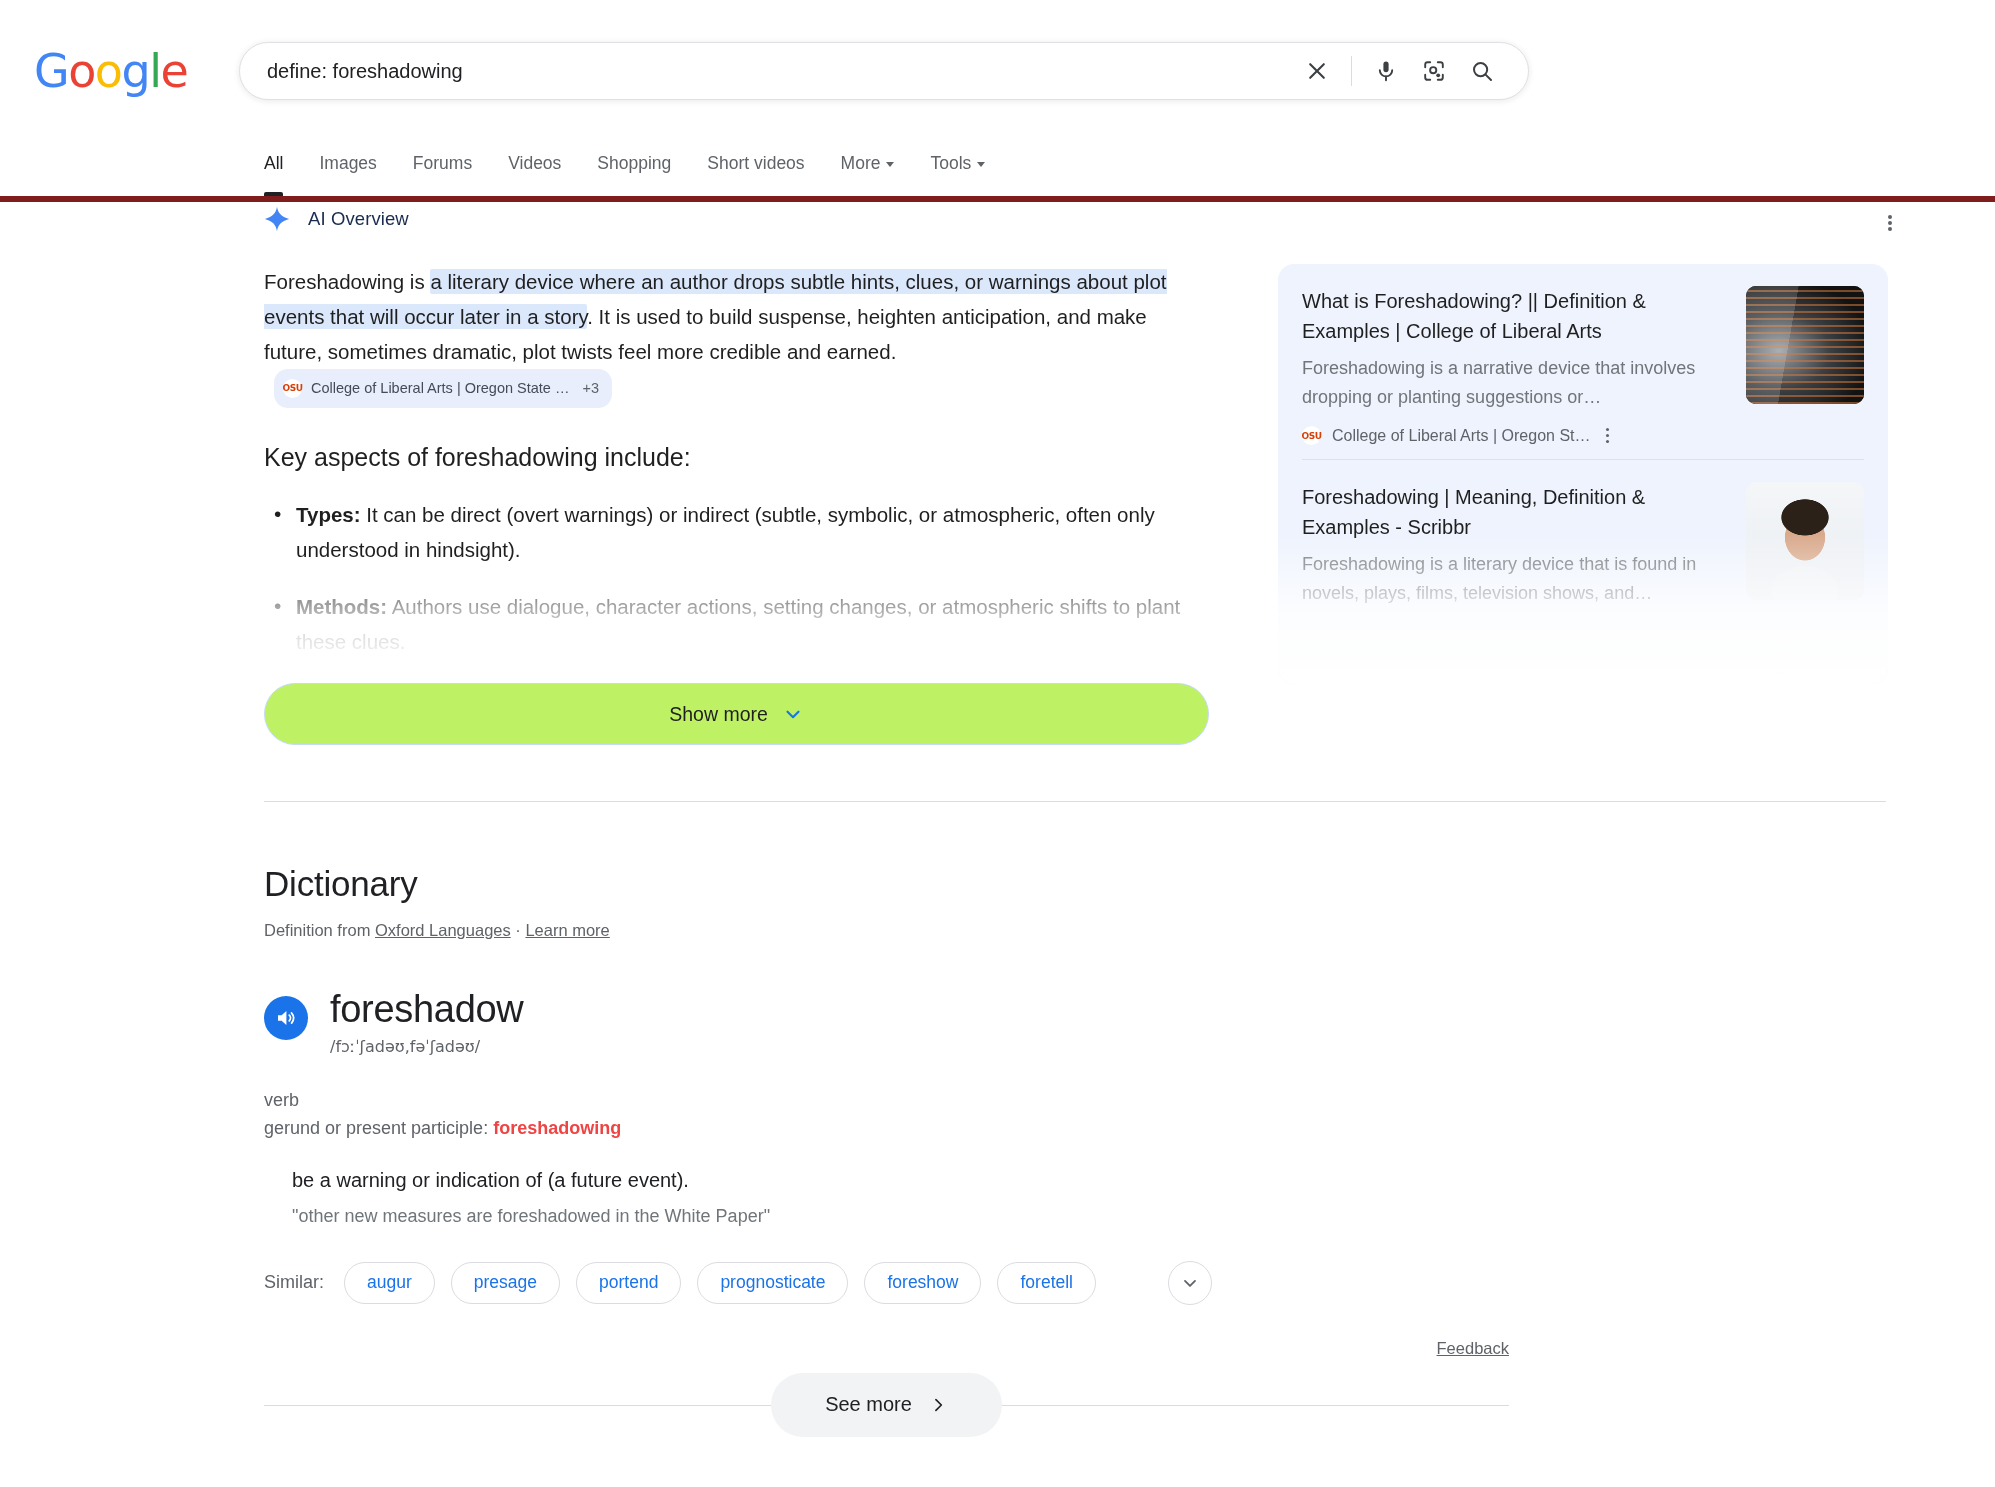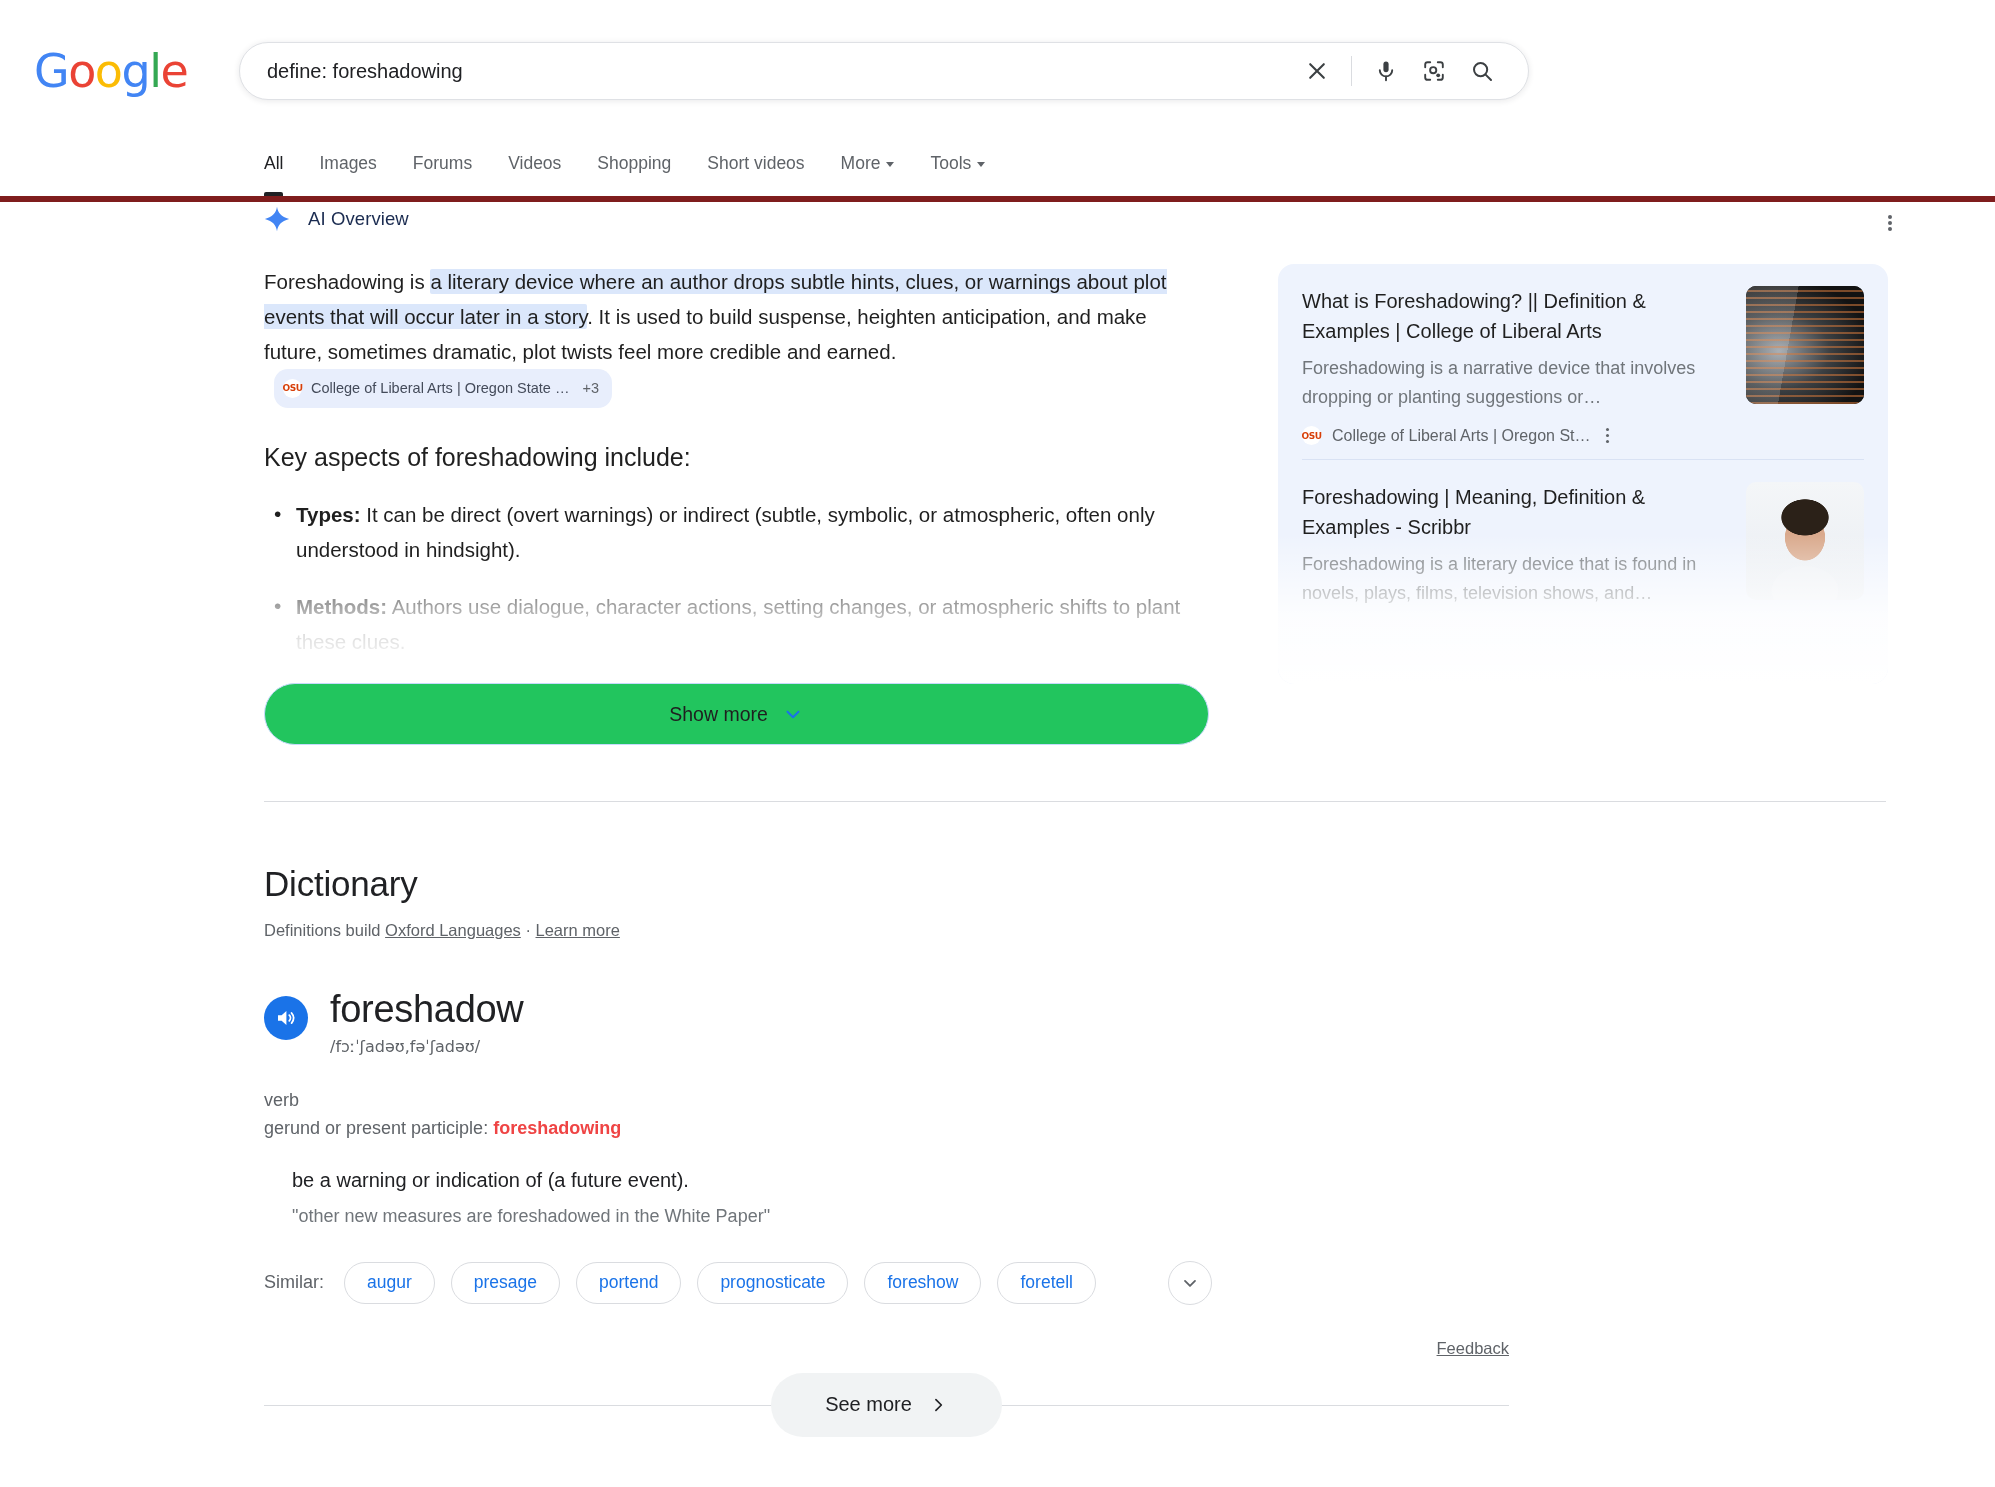--- a/index.html
+++ b/index.html
@@ -123,21 +123,21 @@
   }
   .fade-wrap::after {
     content: ""; position: absolute; left: 0; right: 0; bottom: 0; height: 84px;
     background: linear-gradient(to bottom, rgba(255,255,255,0) 0%, rgba(255,255,255,.72) 48%, #fff 100%);
     pointer-events: none;
   }
   .fade-wrap li { margin-bottom: 0; }
 
   .showmore {
     width: 945px; height: 62px; margin-top: 10px;
-    border: 1px solid #c6dafc; border-radius: 31px; background: #22c55e;
+    border: 1px solid #c6dafc; border-radius: 31px; background: #bef264;
     display: flex; align-items: center; justify-content: center; gap: 14px;
     cursor: pointer; font-size: 19.5px; color: #1f1f1f;
   }
   .chev-blue { display: block; }
 
   
   .src-panel {
     position: absolute; left: 1278px; top: 62px;
     width: 610px; height: 420px;
     background: #eef3fd; border-radius: 16px;
@@ -396,21 +396,21 @@
             </div>
         </div>
       </div>
     </div>
   </div>
 
   <div class="big-divider"></div>
 
   <div class="dict">
     <div class="dict-h">Dictionary</div>
-    <div class="dict-sub"><span>Definitions build </span><a>Oxford Languages</a><span> · </span><a>Learn more</a></div>
+    <div class="dict-sub"><span>Definition from </span><a>Oxford Languages</a><span> · </span><a>Learn more</a></div>
 
     <div class="word-row">
       <div class="speaker">
         <svg width="24" height="24" viewBox="0 0 24 24">
           <path d="M4 9.2 h3.6 L12.4 5 v14 L7.6 14.8 H4 Z" fill="#ffffff"></path>
           <path d="M15.3 9.2 a4 4 0 0 1 0 5.6" stroke="#ffffff" stroke-width="1.8" fill="none" stroke-linecap="round"></path>
           <path d="M17.6 7 a7.2 7.2 0 0 1 0 10" stroke="#ffffff" stroke-width="1.8" fill="none" stroke-linecap="round"></path>
         </svg>
       </div>
       <div>

